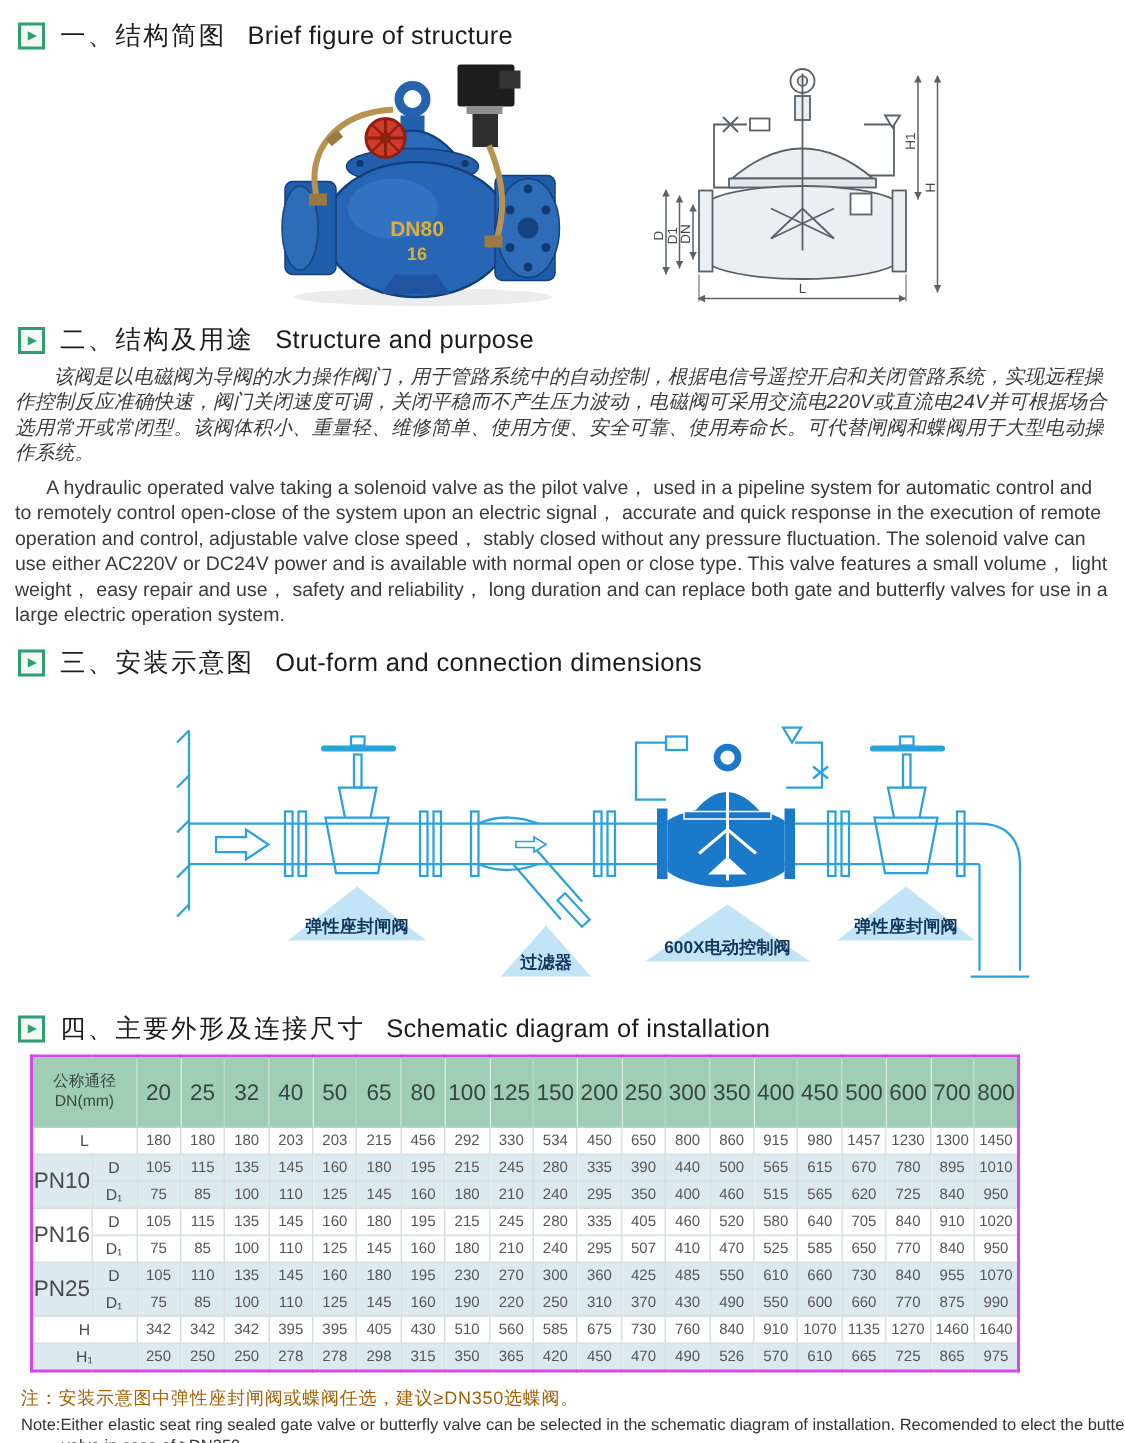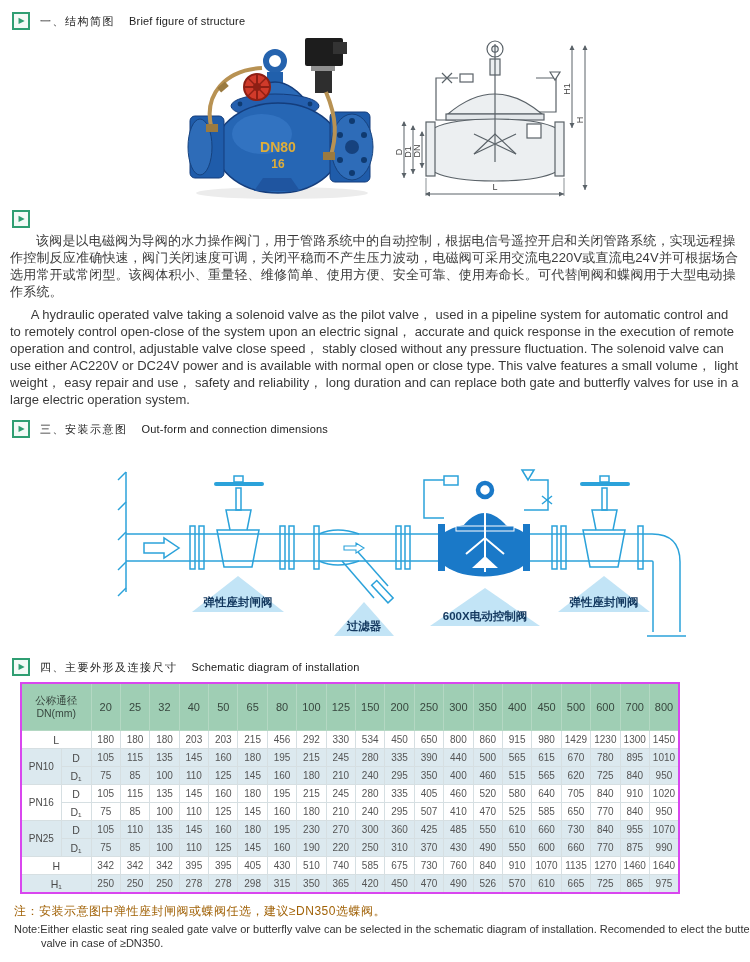--- a/index.html
+++ b/index.html
@@ -5,44 +5,44 @@
   html,body{margin:0;padding:0;}
   body{width:750px;height:962px;background:#fff;overflow:hidden;
        font-family:"Liberation Sans","DejaVu Sans",sans-serif;color:#333;}
   .page{width:750px;height:962px;box-sizing:border-box;padding:8px 10px 0 10px;}
 
   
   .sec-header{display:flex;align-items:center;gap:10px;margin:4px 0 2px 2px;}
   .sec-icon{width:14px;height:14px;border:2px solid #2f9e72;background:#f3faf6;
             display:inline-flex;align-items:center;justify-content:center;flex:0 0 auto;}
   .sec-icon .tri{color:#2f9e72;font-size:8px;line-height:1;transform:translateX(0.5px);}
-  .sec-title{font-size:11px;color:#1b1b1b;}
+  .sec-title{font-size:17px;color:#1b1b1b;}
   .sec-title .zh{letter-spacing:1.5px;}
   .sec-title .en{margin-left:14px;letter-spacing:.2px;}
 
   
-  .fig1{display:flex;align-items:center;margin:2px 0 0 168px;height:170px;}
+  .fig1{display:flex;align-items:center;margin:2px 0 0 168px;height:170px;gap:40px;}
   .fig3{margin:2px 0 0 42px;text-decoration:underline;}
 
   
   .para{width:730px;font-size:13px;line-height:17px;color:#3a3a3a;margin:4px 0 0 0;}
-  .para.zh{text-indent:2em;letter-spacing:.2px;}
+  .para.zh{text-indent:2em;letter-spacing:.2px;font-style:italic;}
   .para.en{text-indent:1.6em;margin-top:6px;}
 
   
   .tbl-wrap{margin:6px 0 0 10px;}
   table.dims{border-collapse:collapse;table-layout:fixed;width:660px;
              border:2px solid #d946ef;font-size:10px;color:#555;}
   table.dims th,table.dims td{text-align:center;padding:0;height:17px;overflow:hidden;}
   table.dims thead th{background:#9fceb4;color:#37463e;font-weight:normal;
-                      font-size:11px;height:46px;border:1px solid #b4d8c3;}
+                      font-size:15px;height:46px;border:1px solid #b4d8c3;}
   table.dims thead th.corner{font-size:10.5px;line-height:13px;}
   table.dims tbody td{border:1px solid #d6dfe2;background:#fff;}
   table.dims tbody tr.band-blue td{background:#dce9ef;}
-  table.dims tbody td.grp{background:#fff;font-size:10px;color:#4a4a4a;}
+  table.dims tbody td.grp{background:#fff;font-size:15px;color:#4a4a4a;}
   table.dims tbody td.lbl{color:#4a4a4a;font-size:10.5px;}
 
   
   .note-zh{font-size:12px;color:#a16207;margin:9px 0 2px 4px;letter-spacing:.5px;}
   .note-en{font-size:11px;color:#333;margin:0 0 0 4px;line-height:14px;
            width:740px;padding-left:27px;text-indent:-27px;}
 
   svg text{font-family:"Liberation Sans","DejaVu Sans",sans-serif;}
 </style>
 </head>
@@ -167,20 +167,23 @@
         <text x="187" y="88" transform="rotate(-90 187 88)" text-anchor="middle">H</text>
         <text x="99" y="158" text-anchor="middle">L</text>
       </g>
     </svg>
   </div>
 
   <div class="sec-header" style="margin-top:8px">
     <span class="sec-icon">
         <span class="tri">▶</span>
       </span>
+    <span class="sec-title">
+      <span class="zh">二、结构及用途</span><span class="en">Structure and purpose</span>
+    </span>
   </div>
   <p class="para zh">该阀是以电磁阀为导阀的水力操作阀门，用于管路系统中的自动控制，根据电信号遥控开启和关闭管路系统，实现远程操作控制反应准确快速，阀门关闭速度可调，关闭平稳而不产生压力波动，电磁阀可采用交流电220V或直流电24V并可根据场合选用常开或常闭型。该阀体积小、重量轻、维修简单、使用方便、安全可靠、使用寿命长。可代替闸阀和蝶阀用于大型电动操作系统。</p>
   <p class="para en">A hydraulic operated valve taking a solenoid valve as the pilot valve， used in a pipeline system for automatic control and to remotely control open-close of the system upon an electric signal， accurate and quick response in the execution of remote operation and control, adjustable valve close speed， stably closed without any pressure fluctuation.  The solenoid valve can use either AC220V or DC24V power and is available with normal open or close type.  This valve features a small volume， light weight， easy repair and use， safety and reliability， long duration and can replace both gate and butterfly valves for use in a large electric operation system.</p>
 
   <div class="sec-header" style="margin-top:12px">
     <span class="sec-icon">
         <span class="tri">▶</span>
       </span>
     <span class="sec-title">
       <span class="zh">三、安装示意图</span><span class="en">Out-form and connection dimensions</span>
@@ -352,21 +355,21 @@
             <td>456</td>
             <td>292</td>
             <td>330</td>
             <td>534</td>
             <td>450</td>
             <td>650</td>
             <td>800</td>
             <td>860</td>
             <td>915</td>
             <td>980</td>
-            <td>1429</td>
+            <td>1457</td>
             <td>1230</td>
             <td>1300</td>
             <td>1450</td>
           </tr>
           <tr class="band-blue">
             <td class="grp" rowspan="2">PN10</td>
             <td class="lbl">D</td>
             <td>105</td>
             <td>115</td>
             <td>135</td>
@@ -508,21 +511,21 @@
           <tr class="band-white">
             <td class="lbl" colspan="2">H</td>
             <td>342</td>
             <td>342</td>
             <td>342</td>
             <td>395</td>
             <td>395</td>
             <td>405</td>
             <td>430</td>
             <td>510</td>
-            <td>740</td>
+            <td>560</td>
             <td>585</td>
             <td>675</td>
             <td>730</td>
             <td>760</td>
             <td>840</td>
             <td>910</td>
             <td>1070</td>
             <td>1135</td>
             <td>1270</td>
             <td>1460</td>

